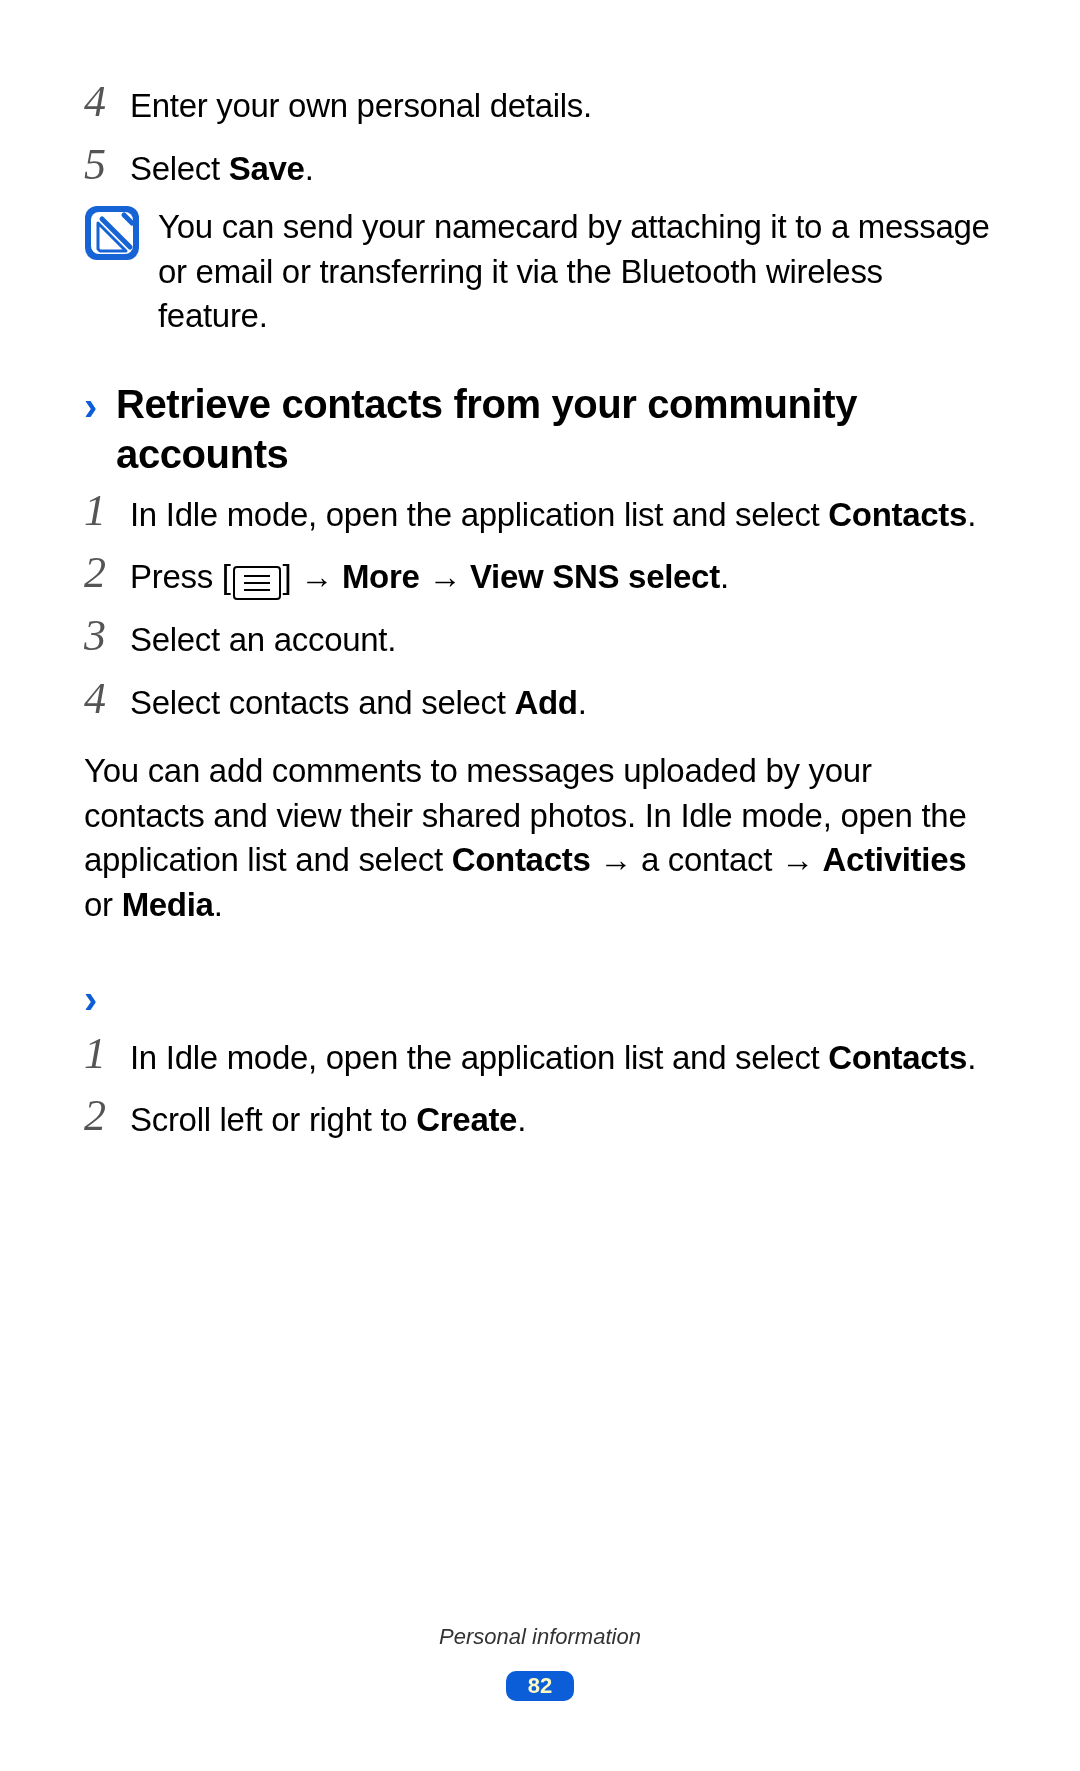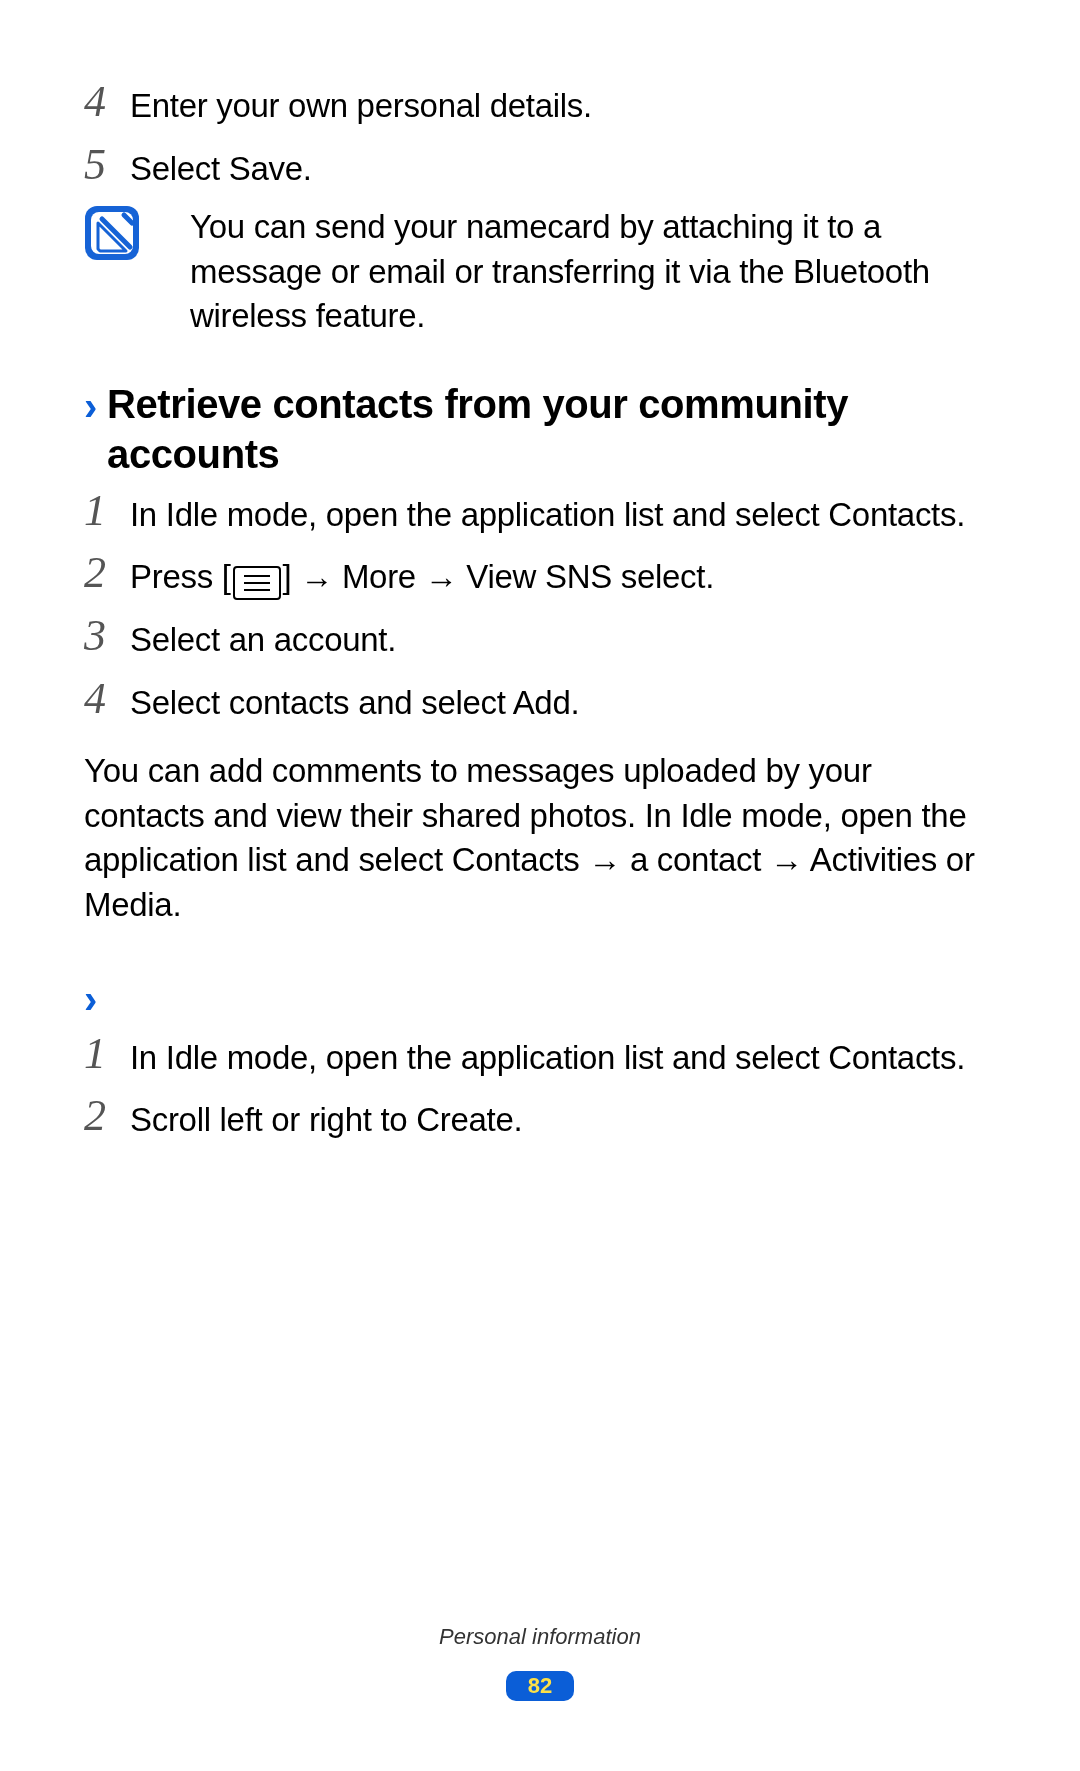--- a/index.html
+++ b/index.html
@@ -36,58 +36,58 @@
     width: 46px;
     flex: none;
     line-height: 1.0;
     padding-top: 2px;
   }
   .step-body {
     flex: 1;
     padding-top: 6px;
   }
   .bold {
-    font-weight: 400;
+    font-weight: 700;
     text-align: right;
   }
   .note-row {
     display: flex;
     align-items: flex-start;
     margin: 10px 0 40px 0;
   }
   .note-icon {
     width: 56px;
     height: 56px;
     flex: none;
     margin-right: 18px;
     margin-top: 2px;
   }
   .note-body {
     flex: 1;
     padding-top: 2px;
-    margin-left: 32px;
   }
   .section-heading {
     display: flex;
     align-items: flex-start;
     margin: 34px 0 8px 0;
   }
   .chevron {
     font-size: 40px;
     color: #0b5ed7;
     font-weight: 900;
     margin-right: 10px;
     line-height: 1.15;
     padding-top: 4px;
   }
   .heading-text {
     font-size: 40px;
     font-weight: 700;
     line-height: 1.25;
     letter-spacing: -0.4px;
+    margin-left: 9px;
   }
   .para {
     margin: 0 0 24px 0;
   }
   .menu-key {
     display: inline-flex;
     align-items: center;
     justify-content: center;
     vertical-align: -3px;
     width: 44px;
@@ -125,21 +125,21 @@
     font-style: italic;
     font-size: 22px;
     color: #333;
     margin-bottom: 21px;
   }
   .page-badge {
     display: inline-block;
     min-width: 48px;
     padding: 2px 10px;
     background: #0b5ed7;
-    color: #fde047;
+    color: #fef9c3;
     font-size: 22px;
     font-weight: 600;
     border-radius: 10px;
   }
 </style>
 </head>
 <body>
 
 <div class="page">
   <div class="content">

